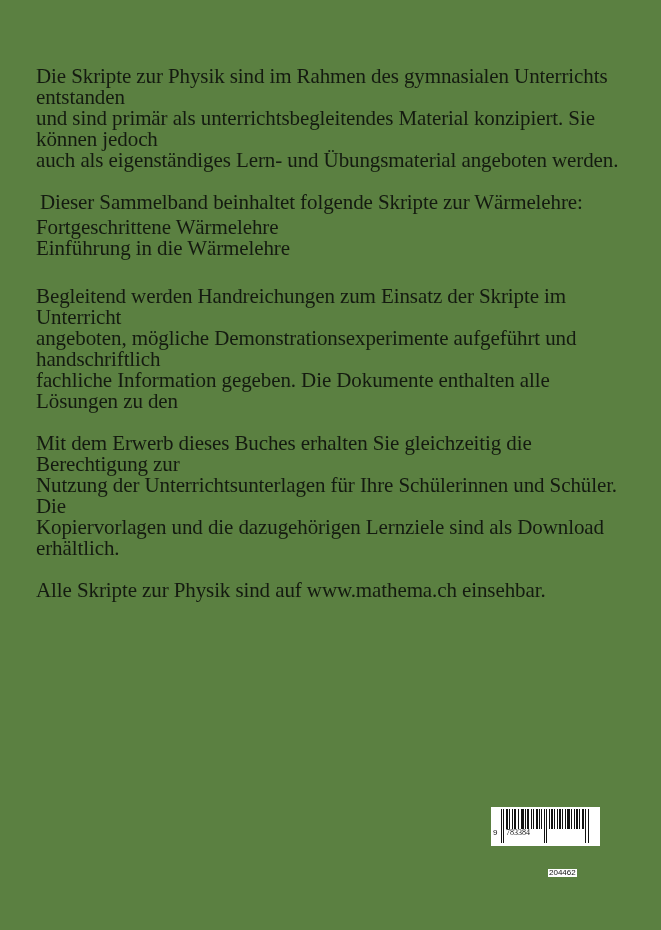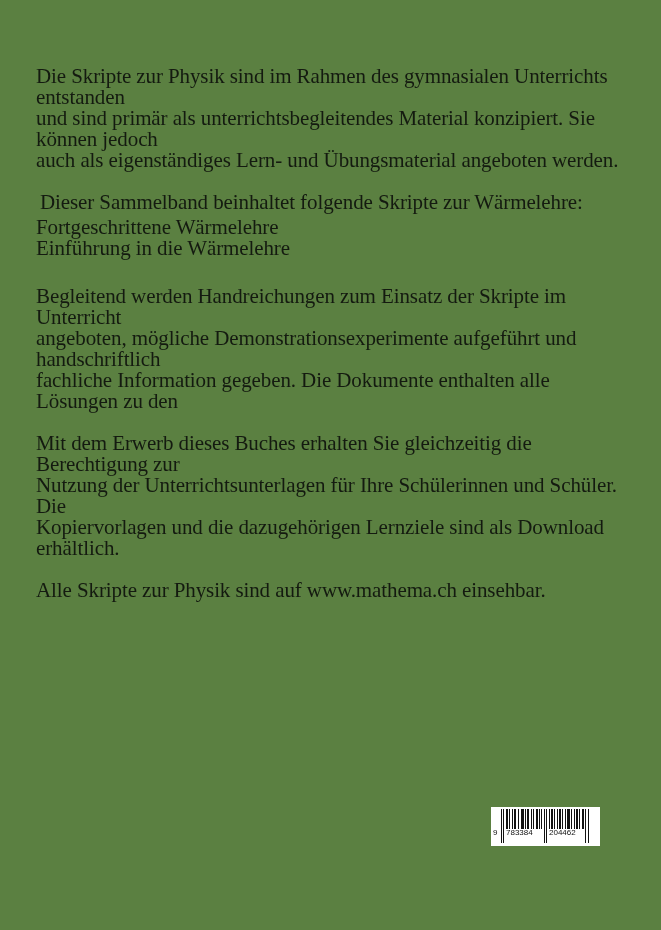--- a/index.html
+++ b/index.html
@@ -119,15 +119,15 @@
       <rect x="80" y="2" width="1" height="20"></rect>
       <rect x="83" y="2" width="1" height="20"></rect>
       <rect x="85" y="2" width="2" height="20"></rect>
       <rect x="88" y="2" width="1" height="20"></rect>
       <rect x="91" y="2" width="2" height="20"></rect>
       <rect x="94" y="2" width="1" height="34"></rect>
       <rect x="97" y="2" width="1" height="34"></rect>
     </g>
   </svg>
   <span class="barcode-digits" style="left:1px;">9</span>
-  <span class="barcode-digits" style="left:14px;">783384</span>
-  <span class="barcode-digits" style="left:57px;">204462</span>
+  <span class="barcode-digits" style="left:14px;font-family:Liberation Serif, serif;">783384</span>
+  <span class="barcode-digits" style="left:57px;margin-top:40px;">204462</span>
 </div>
 
 </body></html>

